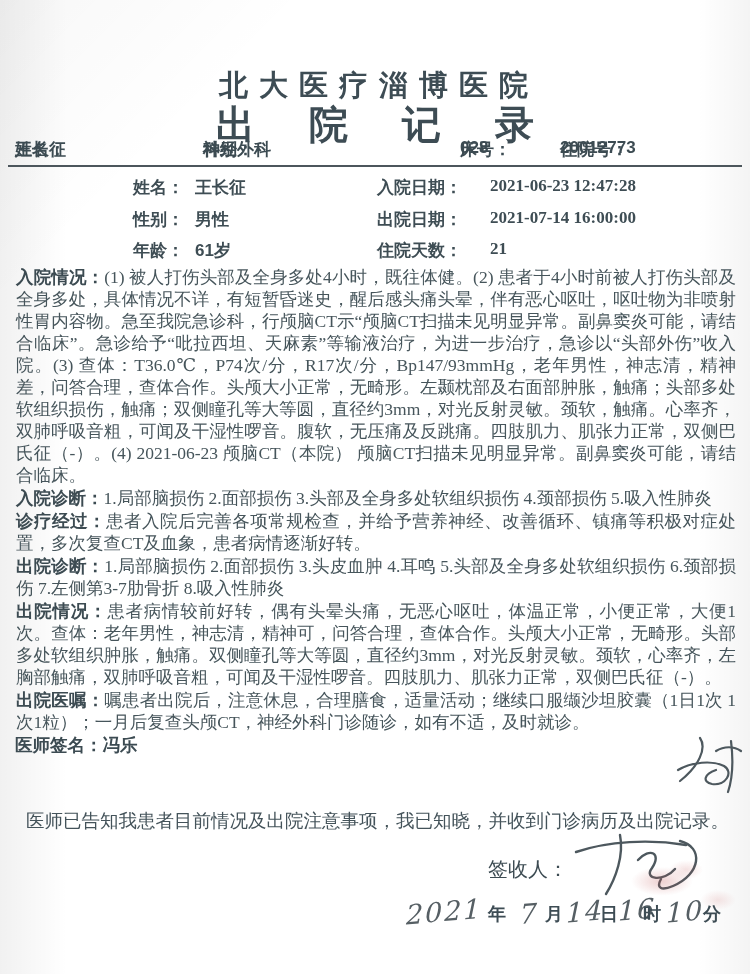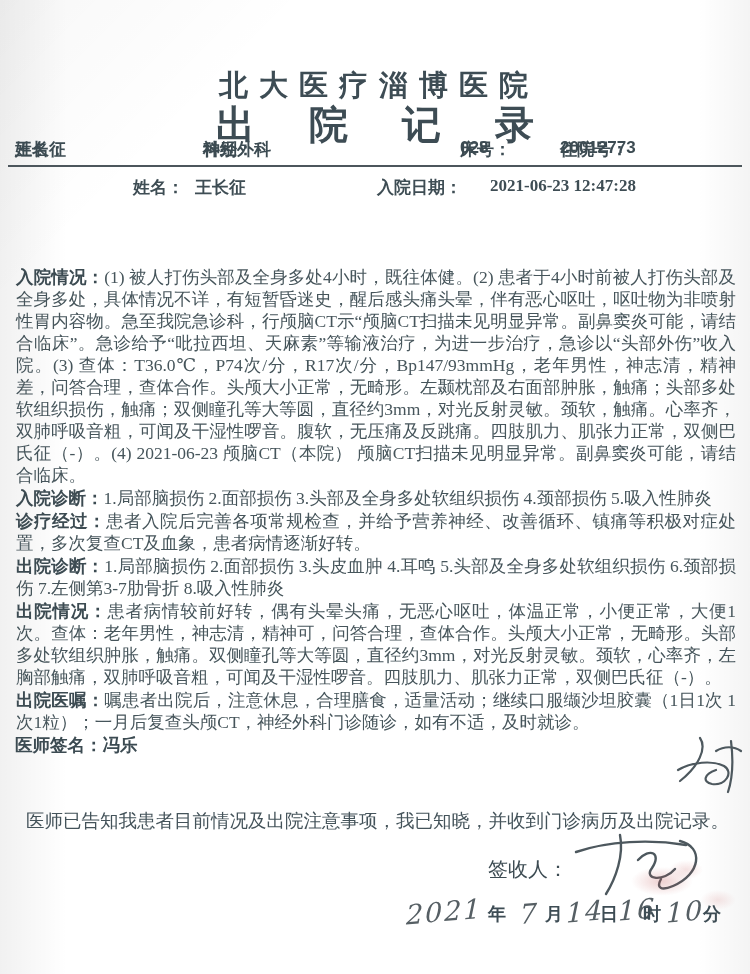--- a/index.html
+++ b/index.html
@@ -136,20 +136,32 @@
   </div>
 
   <div class="rule"></div>
 
   <div class="summary">
     <div class="row">
       <span class="ll">姓名：</span>
       <span class="lv">王长征</span>
       <span class="rl">入院日期：</span>
       <span class="rv">2021-06-23 12:47:28</span>
+    </div>
+    <div class="row">
+      <span class="ll">性别：</span>
+      <span class="lv">男性</span>
+      <span class="rl">出院日期：</span>
+      <span class="rv">2021-07-14 16:00:00</span>
+    </div>
+    <div class="row">
+      <span class="ll">年龄：</span>
+      <span class="lv">61岁</span>
+      <span class="rl">住院天数：</span>
+      <span class="rv">21</span>
     </div>
   </div>
 
   <div class="body-text">
     <p><span class="seclabel">入院情况：</span><span>(1) 被人打伤头部及全身多处4小时，既往体健。(2) 患者于4小时前被人打伤头部及全身多处，具体情况不详，有短暂昏迷史，醒后感头痛头晕，伴有恶心呕吐，呕吐物为非喷射性胃内容物。急至我院急诊科，行颅脑CT示“颅脑CT扫描未见明显异常。副鼻窦炎可能，请结合临床”。急诊给予“吡拉西坦、天麻素”等输液治疗，为进一步治疗，急诊以“头部外伤”收入院。(3) 查体：T36.0℃，P74次/分，R17次/分，Bp147/93mmHg，老年男性，神志清，精神差，问答合理，查体合作。头颅大小正常，无畸形。左颞枕部及右面部肿胀，触痛；头部多处软组织损伤，触痛；双侧瞳孔等大等圆，直径约3mm，对光反射灵敏。颈软，触痛。心率齐，双肺呼吸音粗，可闻及干湿性啰音。腹软，无压痛及反跳痛。四肢肌力、肌张力正常，双侧巴氏征（-）。(4) 2021-06-23 颅脑CT（本院） 颅脑CT扫描未见明显异常。副鼻窦炎可能，请结合临床。</span></p>
     <p><span class="seclabel">入院诊断：</span><span>1.局部脑损伤 2.面部损伤 3.头部及全身多处软组织损伤 4.颈部损伤 5.吸入性肺炎</span></p>
     <p><span class="seclabel">诊疗经过：</span><span>患者入院后完善各项常规检查，并给予营养神经、改善循环、镇痛等积极对症处置，多次复查CT及血象，患者病情逐渐好转。</span></p>
     <p><span class="seclabel">出院诊断：</span><span>1.局部脑损伤 2.面部损伤 3.头皮血肿 4.耳鸣 5.头部及全身多处软组织损伤 6.颈部损伤 7.左侧第3-7肋骨折 8.吸入性肺炎</span></p>
     <p><span class="seclabel">出院情况：</span><span>患者病情较前好转，偶有头晕头痛，无恶心呕吐，体温正常，小便正常，大便1次。查体：老年男性，神志清，精神可，问答合理，查体合作。头颅大小正常，无畸形。头部多处软组织肿胀，触痛。双侧瞳孔等大等圆，直径约3mm，对光反射灵敏。颈软，心率齐，左胸部触痛，双肺呼吸音粗，可闻及干湿性啰音。四肢肌力、肌张力正常，双侧巴氏征（-）。</span></p>
     <p><span class="seclabel">出院医嘱：</span><span>嘱患者出院后，注意休息，合理膳食，适量活动；继续口服缬沙坦胶囊（1日1次 1次1粒）；一月后复查头颅CT，神经外科门诊随诊，如有不适，及时就诊。</span></p>

